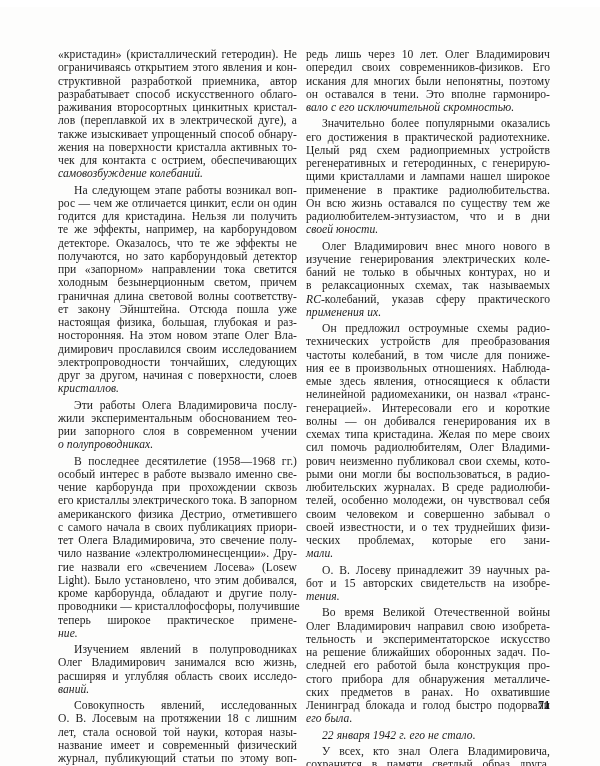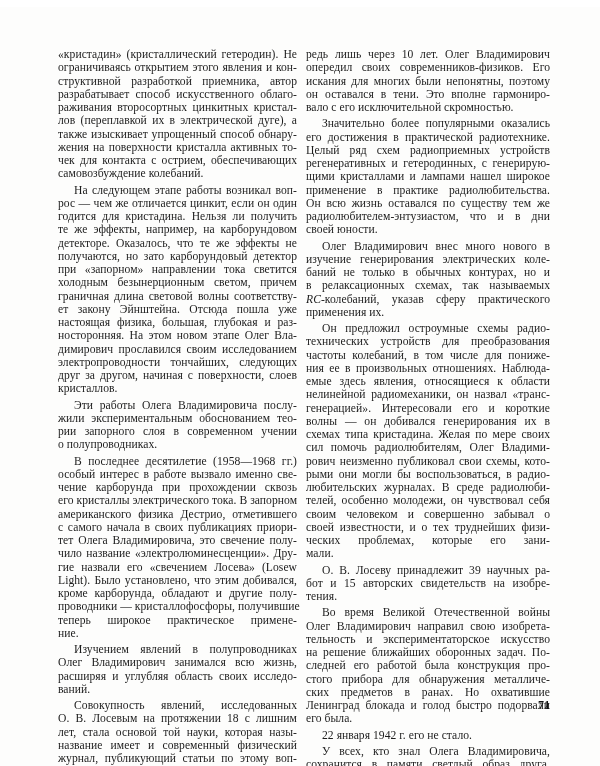--- a/index.html
+++ b/index.html
@@ -10,21 +10,21 @@
   .page { position:absolute; left:0; top:0; width:600px; height:766px; background:#fdfdfc;margin-top:7px; }
   .col { position:absolute; top:41px; }
   .col-left { left:58px; width:239px; }
   .col-right { left:306px; width:244px; }
   .para { margin:0 0 3px 0; }
   .line {
     display:block; font-size:11.6px; line-height:13.25px; height:13.25px;
     white-space:nowrap; text-align:justify; text-align-last:justify;
     letter-spacing:0.05px; overflow:visible;
   }
-  .line.last { text-align-last:left; }
+  .line.last { text-align-last:left;font-style:italic; }
   .line.indent { padding-left:16px; }
   .page-number {
     position:absolute; left:538px; top:691px; font-family:Liberation Serif, serif;
     font-weight:bold; font-size:12px; color:#111;
   }
 </style>
 </head>
 <body>
 
 <div class="page">

